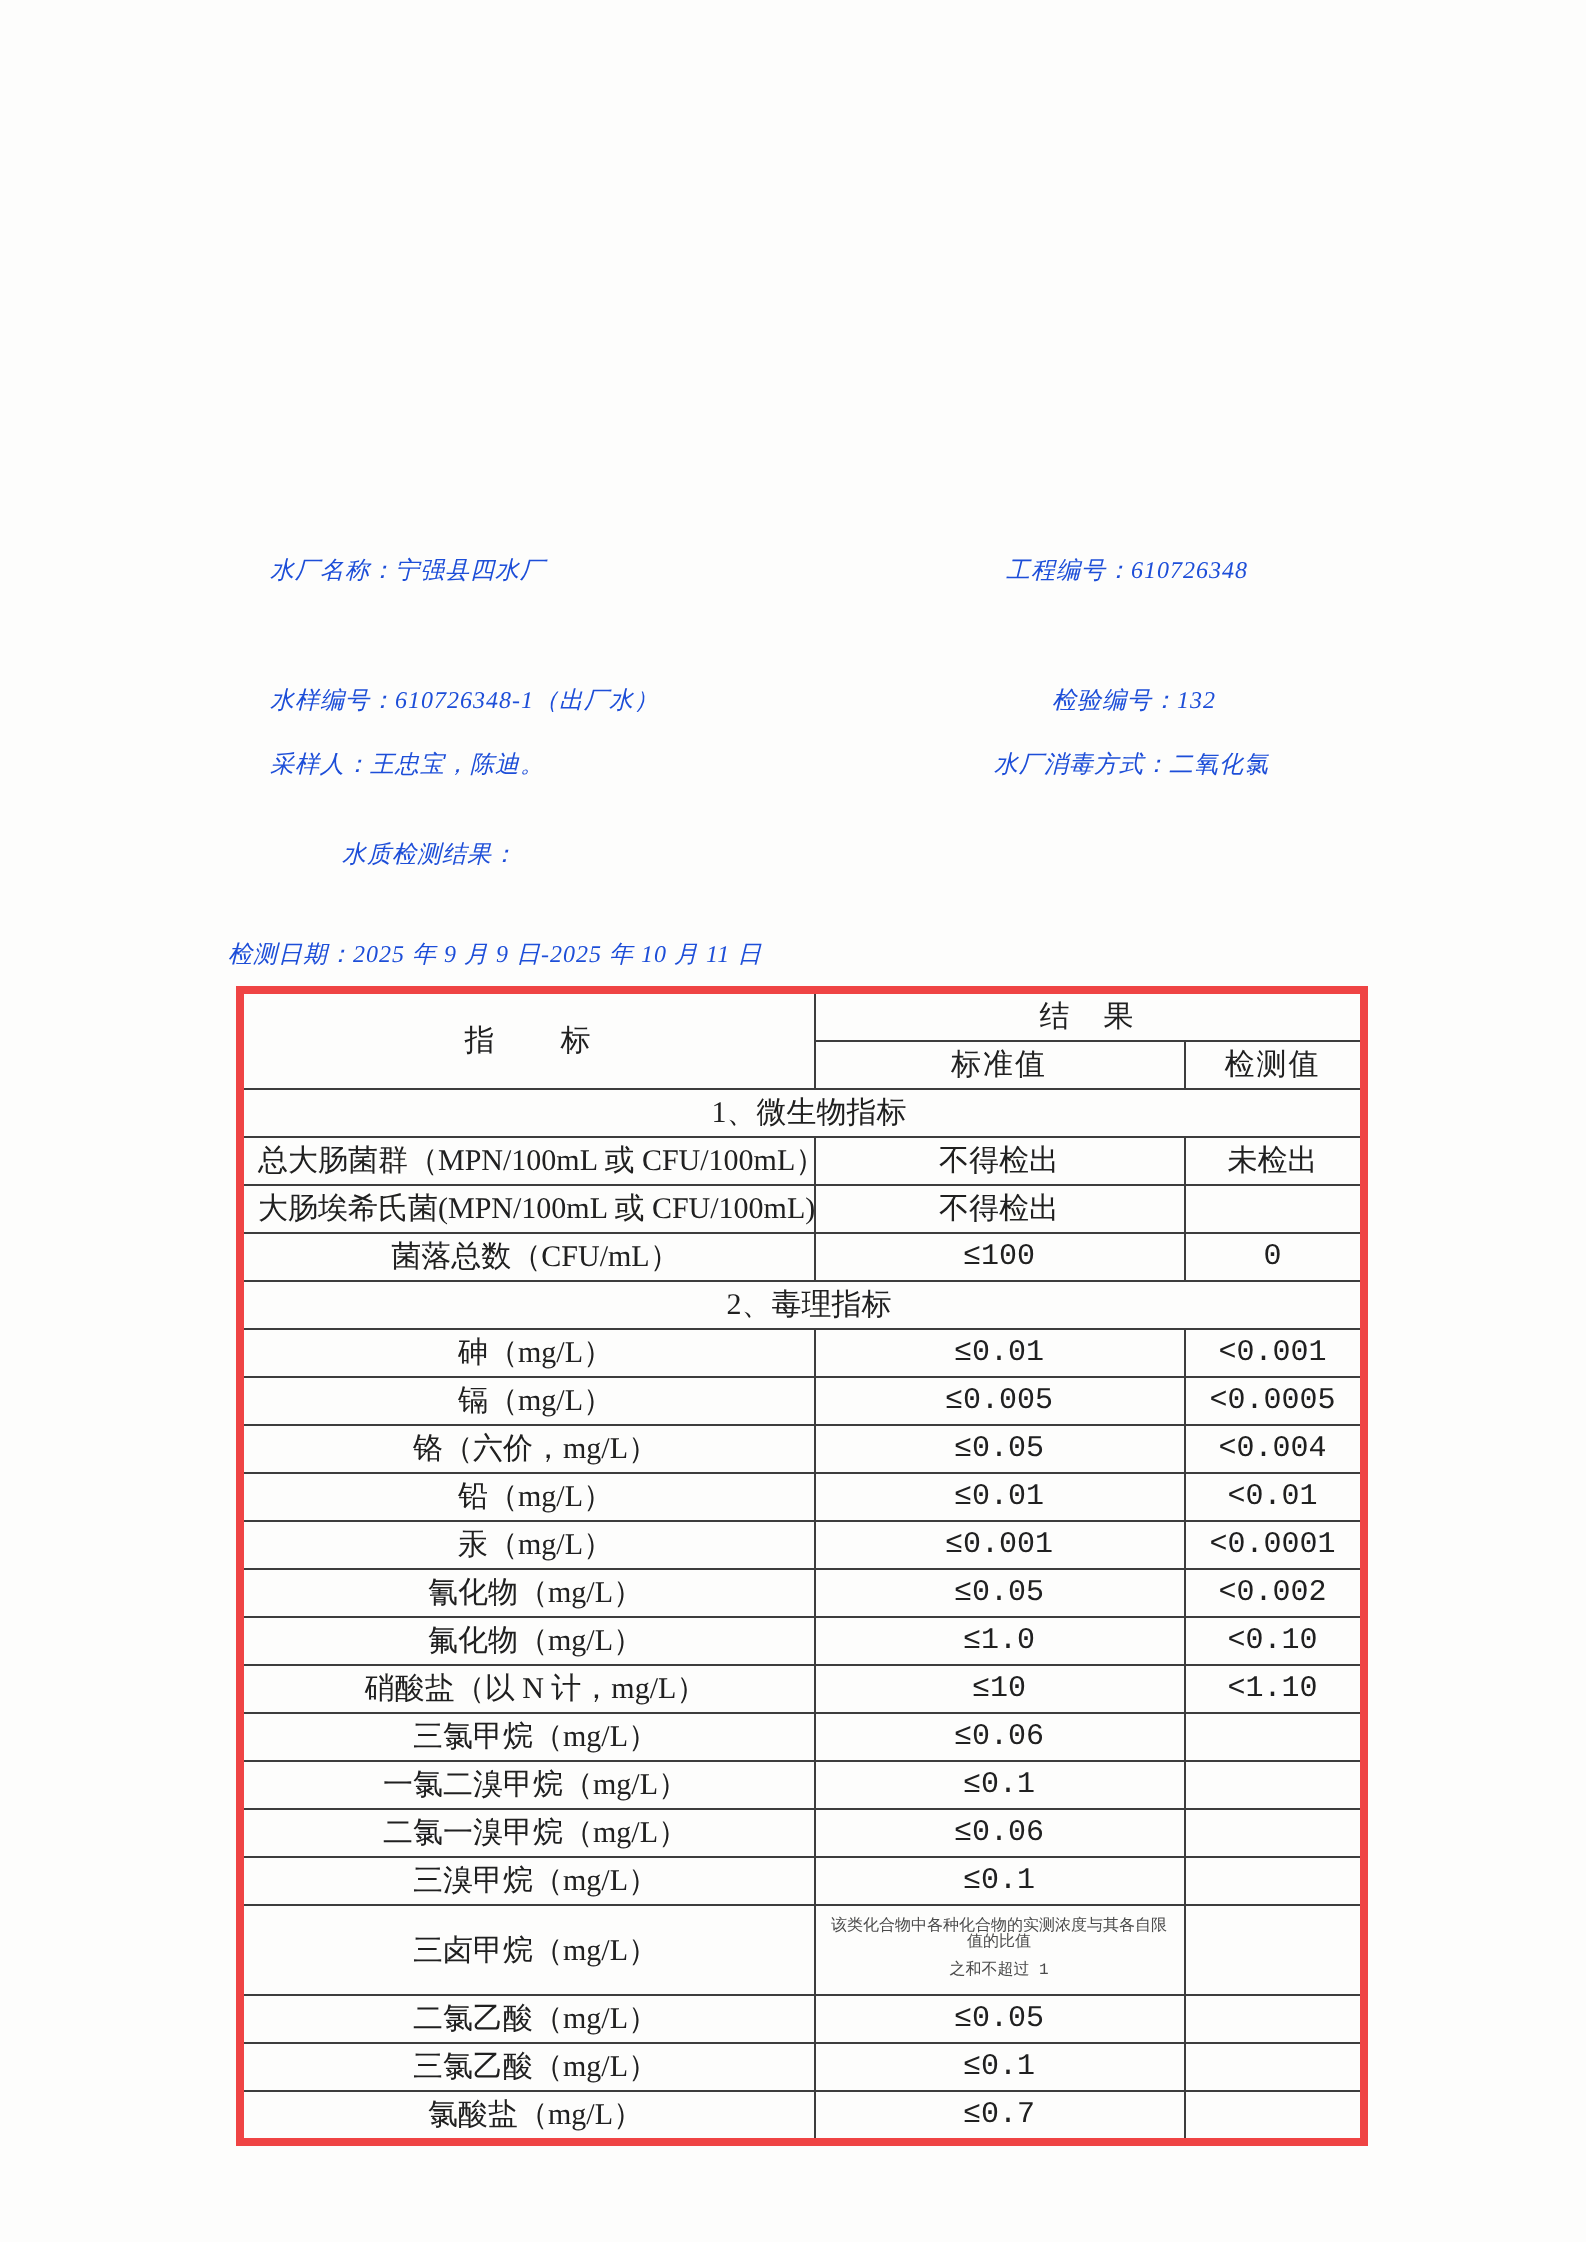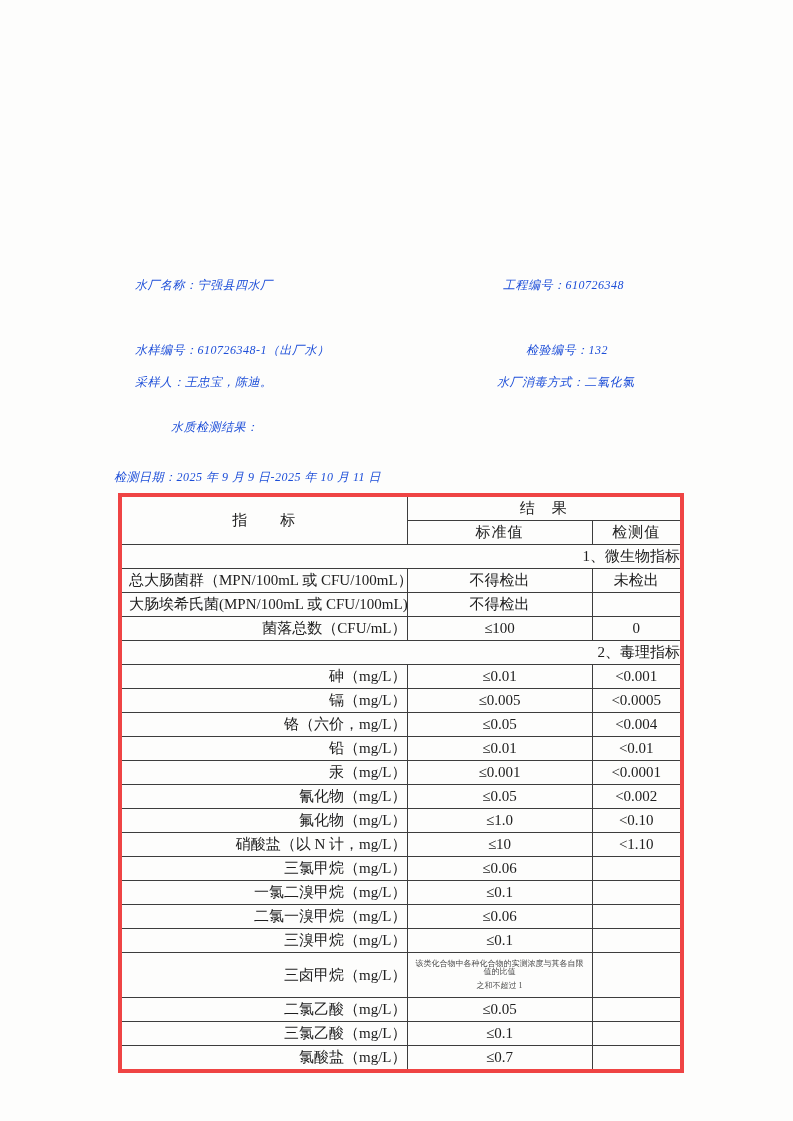--- a/index.html
+++ b/index.html
@@ -75,26 +75,27 @@
     color: #202020;
     overflow: hidden;
     white-space: nowrap;
   }
   .results-table td.h {
     text-align: center;
     letter-spacing: 1px;
   }
   .results-table td.ind-cell,
   .results-table td.section-cell {
-    text-align: right;
+    text-align: center;
     padding-left: 7px;
   }
   .results-table td.std-cell,
   .results-table td.det-cell {
     text-align: center;
+    font-family: Liberation Mono, monospace;
   }
   .results-table td.std-cell.note {
     font-size: 8px;
     color: #4a4a4a;
     line-height: 1;
     padding: 0 6px;
     white-space: normal;
     vertical-align: middle;
   }
   .results-table td.std-cell.note div {

